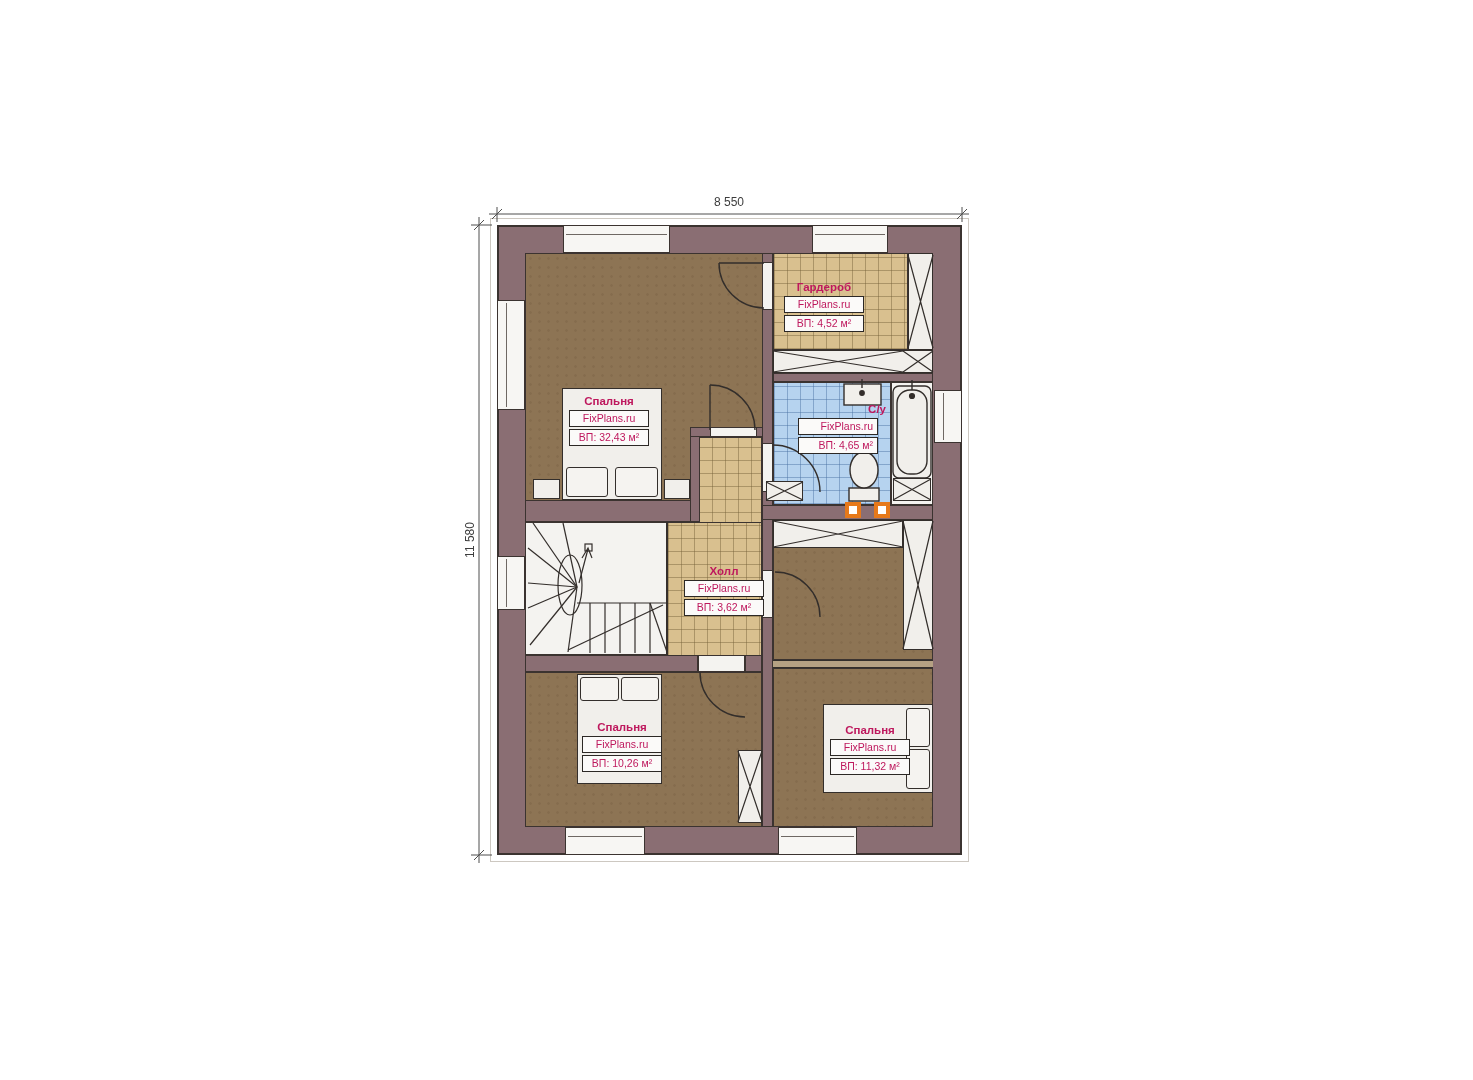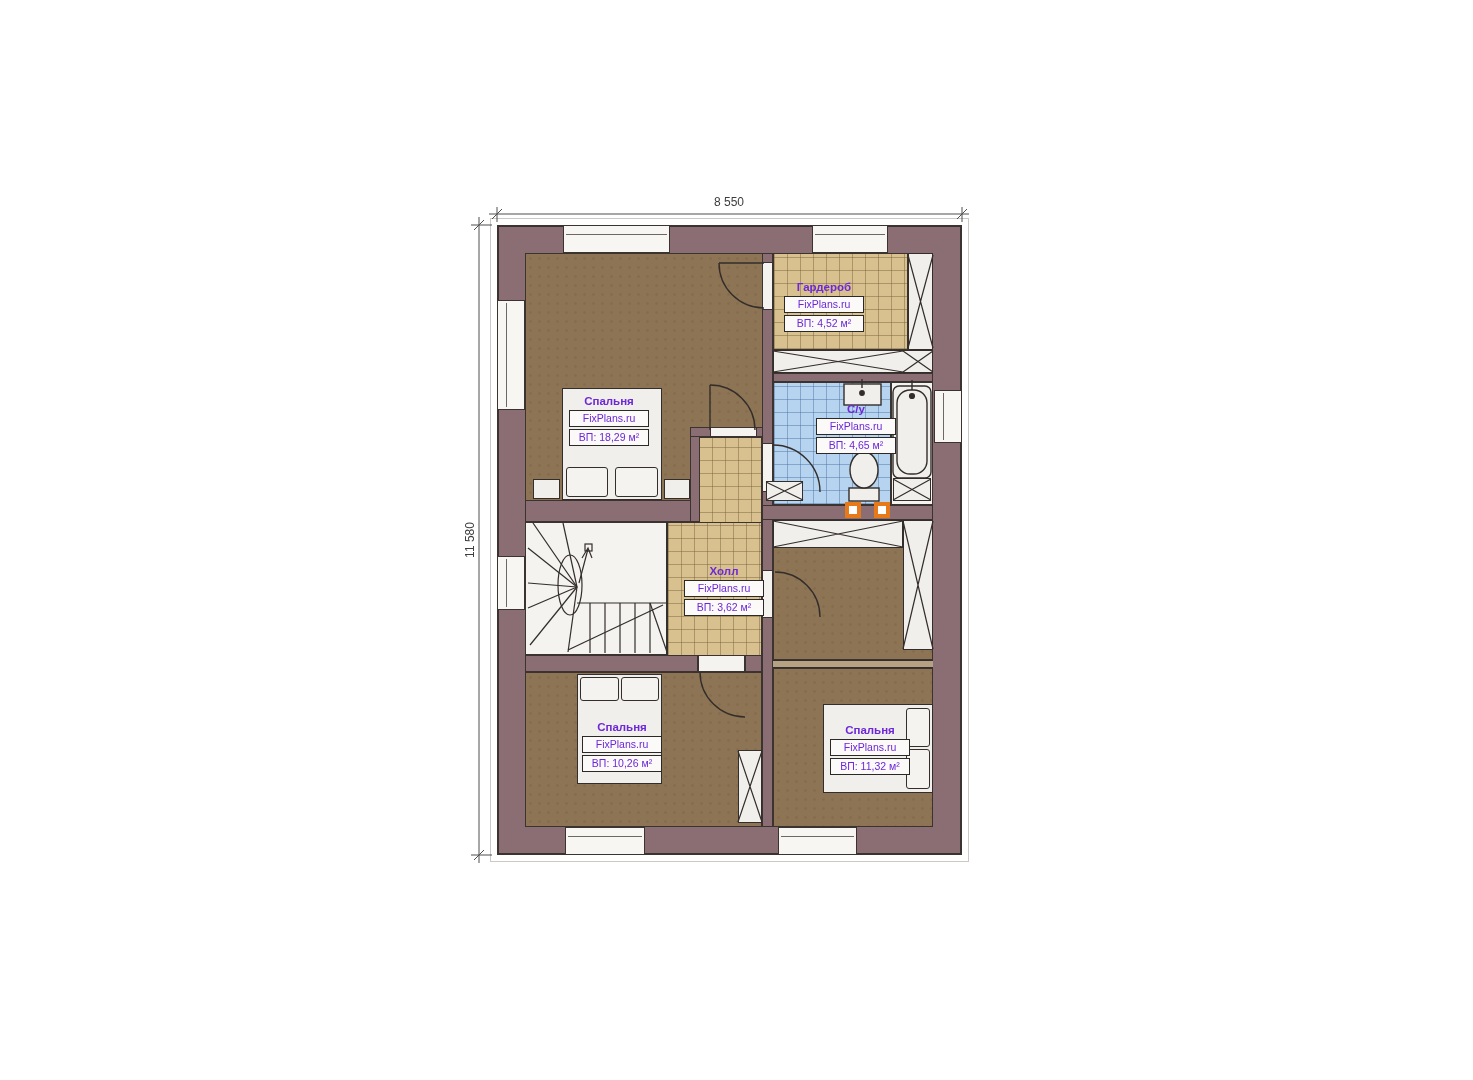--- a/index.html
+++ b/index.html
@@ -21,21 +21,21 @@
       repeating-linear-gradient(90deg, rgba(70,110,160,.45) 0 1px, transparent 1px 13px);}
   .white-area{background:#f4f3f0;border:1.5px solid #3b3330;}
   .furn{background:#f1efeb;border:1.5px solid #332e2b;}
   .pillow{background:#f5f3f0;border:1.3px solid #332e2b;border-radius:3px;}
   .gap{background:#f4f3f0;border:1px solid #3b3330;}
   .win{background:#f7f6f3;border:1.5px solid #3b3330;}
   .win-h::after{content:"";position:absolute;left:2px;right:2px;top:32%;border-top:1.3px solid #6e6863;}
   .win-v::after{content:"";position:absolute;top:2px;bottom:2px;left:32%;border-left:1.3px solid #6e6863;}
   .beam{background:#b5a183;border-top:1.5px solid #332e2b;border-bottom:1.5px solid #332e2b;}
   .heat{background:#ffffff;border:4px solid #e6791a;}
-  .room-label{position:absolute;width:96px;text-align:center;color:#6d28d9;z-index:30;}
+  .room-label{position:absolute;width:96px;text-align:center;color:#be185d;z-index:30;}
   .room-label .name{font-weight:bold;font-size:11.5px;line-height:13px;}
   .room-label .lbox{display:block;width:max-content;min-width:70px;margin:2px auto 0;
     border:1.5px solid #2c2825;background:#fbfaf9;font-size:10.5px;line-height:15px;padding:0 4px;}
   .dim-text{position:absolute;font-size:12px;color:#3d3d3d;text-align:center;z-index:30;}
   svg.overlay{position:absolute;left:0;top:0;z-index:25;pointer-events:none;}
 </style>
 </head>
 <body>
 
 <div class="canvas">
@@ -170,28 +170,28 @@
       <path d="M 474,230 L 484,220 M 474,860 L 484,850"></path>
     </g>
   </svg>
 
   <div class="dim-text" style="left:697px;top:195px;width:64px;">8 550</div>
   <div class="dim-text" style="left:438px;top:533px;width:64px;transform:rotate(-90deg);">11 580</div>
 
   <div class="room-label" style="left:561px;top:395px;">
     <div class="name">Спальня</div>
     <span class="lbox">FixPlans.ru</span>
-    <span class="lbox">ВП: 18,29 м²</span>
+    <span class="lbox">ВП: 32,43 м²</span>
   </div>
   <div class="room-label" style="left:776px;top:281px;">
     <div class="name">Гардероб</div>
     <span class="lbox">FixPlans.ru</span>
     <span class="lbox">ВП: 4,52 м²</span>
   </div>
-  <div class="room-label" style="left:808px;top:403px;">
+  <div class="room-label" style="left:790px;top:403px;text-align:right;">
     <div class="name">С/у</div>
     <span class="lbox">FixPlans.ru</span>
     <span class="lbox">ВП: 4,65 м²</span>
   </div>
   <div class="room-label" style="left:676px;top:565px;">
     <div class="name">Холл</div>
     <span class="lbox">FixPlans.ru</span>
     <span class="lbox">ВП: 3,62 м²</span>
   </div>
   <div class="room-label" style="left:574px;top:721px;">

